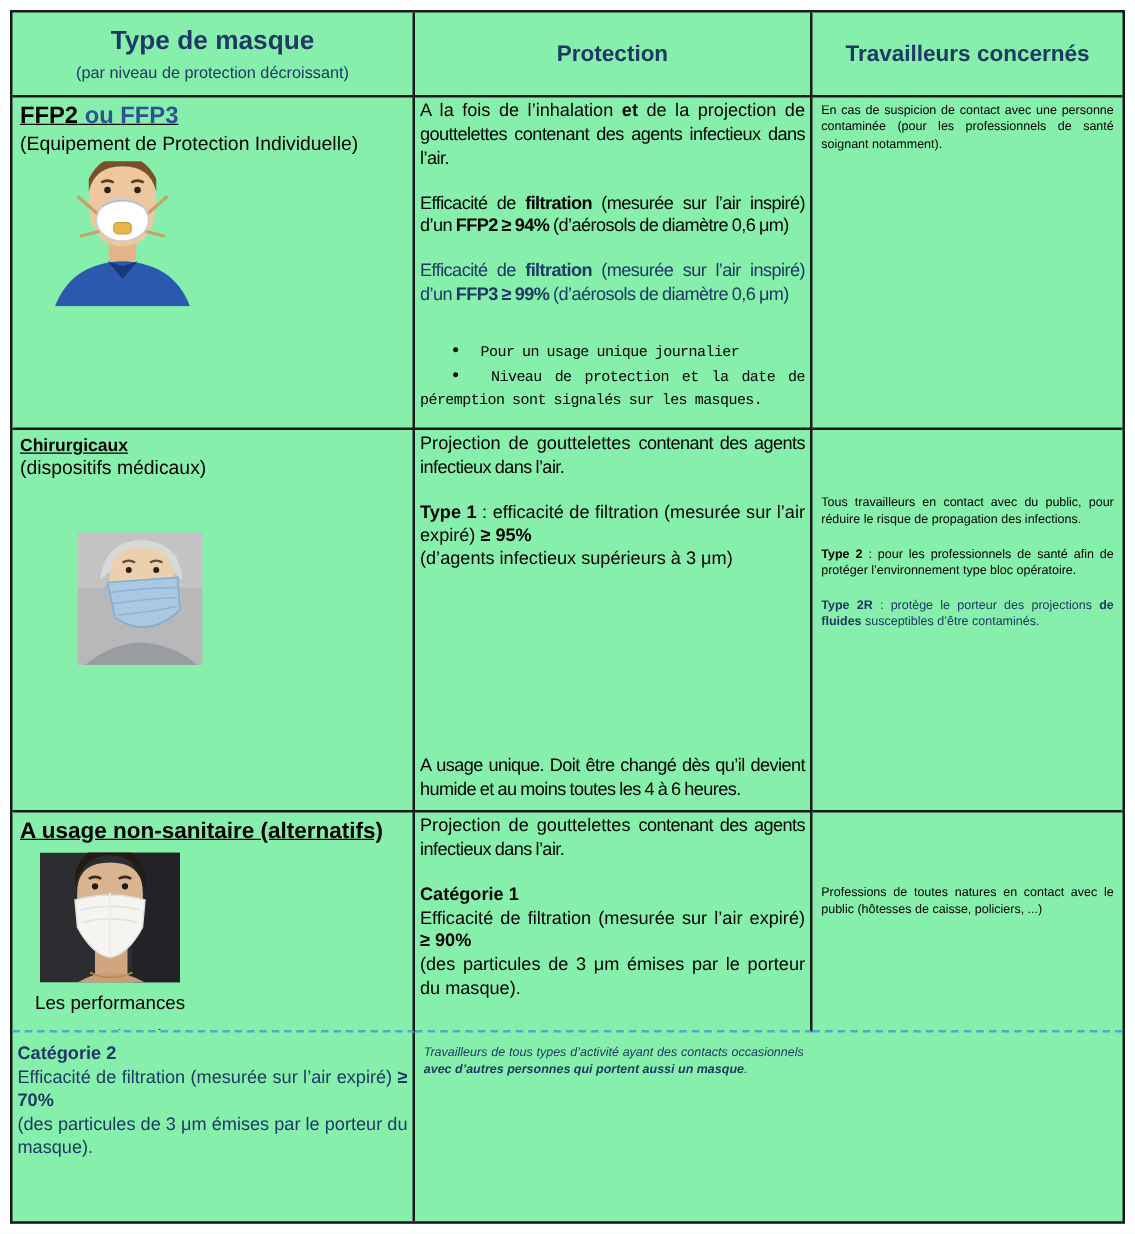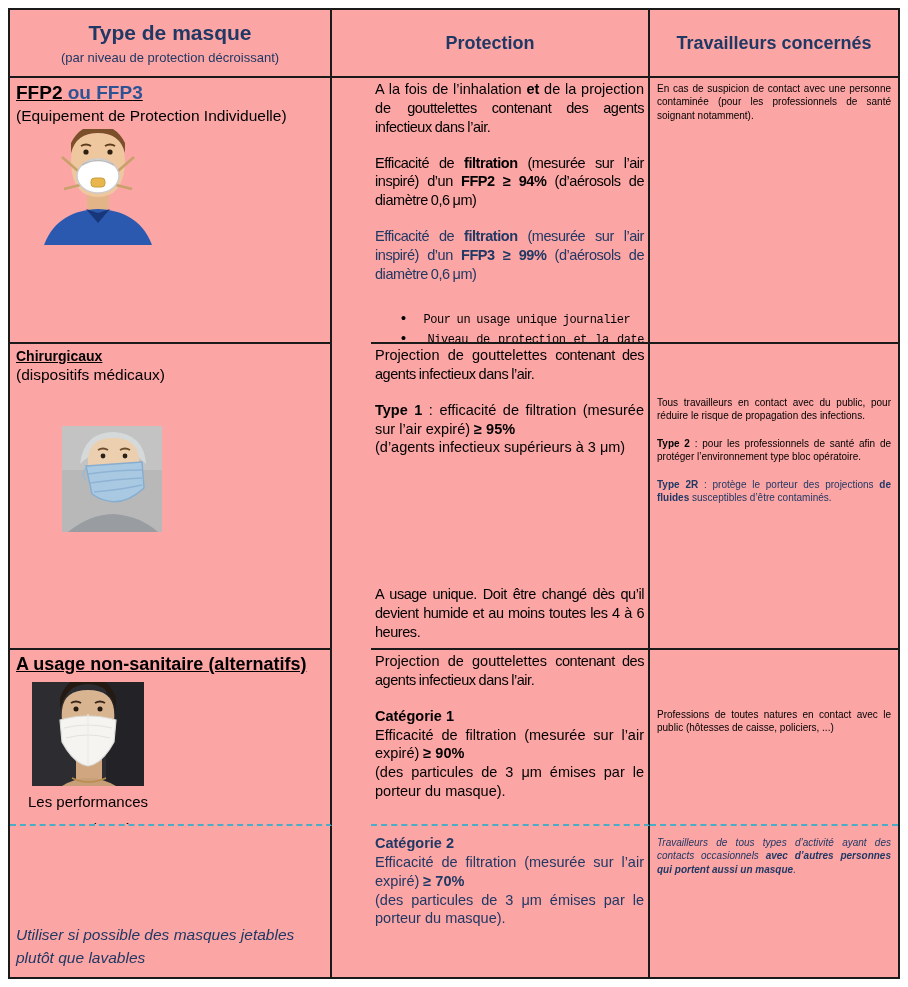--- a/index.html
+++ b/index.html
@@ -1,21 +1,21 @@
 <!DOCTYPE html>
 <html><head>
 <meta charset="utf-8">
 <style>
   html,body{margin:0;padding:0;background:#ffffff;}
   body{width:908px;height:987px;position:relative;font-family:"Liberation Sans",sans-serif;color:#000;}
   .tbl{
     position:absolute;left:8px;top:8px;width:892px;height:971px;
     display:grid;grid-template-columns:322px 318px 248px;
     grid-template-rows:68px 266px 306px 176px auto;
-    border:2px solid #1a1a1a;box-sizing:border-box;background:#fca5a5;
+    border:2px solid #1a1a1a;box-sizing:border-box;background:#86efac;
   }
   .cell{border-right:2px solid #1a1a1a;border-bottom:2px solid #1a1a1a;box-sizing:border-box;overflow:hidden;position:relative;}
   .lastcol{border-right:none;}
   .lastrow{border-bottom:none;}
   .dash{border-bottom:2px dashed #4bacc6;}
   
   .b{font-weight:700;}
   .nv{color:#1f3864;}
   .bl{color:#2e5395;}
   .it{font-style:italic;}
@@ -25,21 +25,21 @@
   .hdr{display:flex;flex-direction:column;align-items:center;justify-content:center;gap:5px;}
   .hdr-big{font-size:21px;font-weight:700;color:#1f3864;}
   .hdr-mid{font-size:18px;font-weight:700;color:#1f3864;}
   .hdr-sub{font-size:13px;color:#1f3864;}
   
   .c1{padding:3px 6px;font-size:15px;}
   .c1-title{font-size:19px;line-height:1.3;text-decoration:underline;}
   .c1-sub{font-size:15.5px;margin-top:1px;}
   .imgbox{display:block;}
   
-  .c2{padding:2px 4px;font-size:14.5px;line-height:1.3;margin-left:39px;}
+  .c2{padding:2px 4px;font-size:14.5px;line-height:1.3;}
   .c2 .gap{height:17px;}
   .bullets{list-style:none;margin:4px 0 0 0;padding:0;font-size:12px;font-family:Liberation Mono, monospace;}
   .bullets li{text-indent:24px;line-height:1.35;}
   .bullets li::before{content:"\2022\00a0\00a0";font-size:15px;}
   .flexcol{display:flex;flex-direction:column;justify-content:space-between;height:100%;box-sizing:border-box;}
   
   .c3{padding:4px 7px;font-size:10px;line-height:1.34;}
   .mb14{margin-bottom:14px;}
   .note-side{font-size:15px;line-height:1.75;width:150px;}
   .r3c1-flex{display:flex;flex-direction:column;margin-top:6px;}
@@ -168,23 +168,20 @@
     <div><span>Projection de gouttelettes </span><span class="cond">contenant des agents infectieux dans l’air.</span></div>
     <div class="gap"></div>
     <div class="b">Catégorie 1</div>
     <div><span>Efficacité de filtration (mesurée sur l’air expiré) </span><span class="b">≥ 90%</span></div>
     <div>(des particules de 3 μm émises par le porteur du masque).</div>
   </div>
   <div class="cell c3 just dash lastcol" style="padding-top:58px;">
     <div>Professions de toutes natures en contact avec le public (hôtesses de caisse, policiers, ...)</div>
   </div>
 
-  <div class="cell r4c1 lastrow">
-    <div class="txt it nv">Utiliser si possible des masques jetables plutôt que lavables</div>
-  </div>
   <div class="cell c2 just nv lastrow" style="padding-top:8px;">
     <div class="b">Catégorie 2</div>
     <div><span>Efficacité de filtration (mesurée sur l’air expiré) </span><span class="b">≥ 70%</span></div>
     <div>(des particules de 3 μm émises par le porteur du masque).</div>
   </div>
   <div class="cell c3 just nv lastrow lastcol" style="padding-top:10px;font-style:italic;">
     <div><span>Travailleurs de tous types d’activité ayant des contacts occasionnels </span><span class="b">avec d’autres personnes qui portent aussi un masque</span><span>.</span></div>
   </div>
 
 </div>

